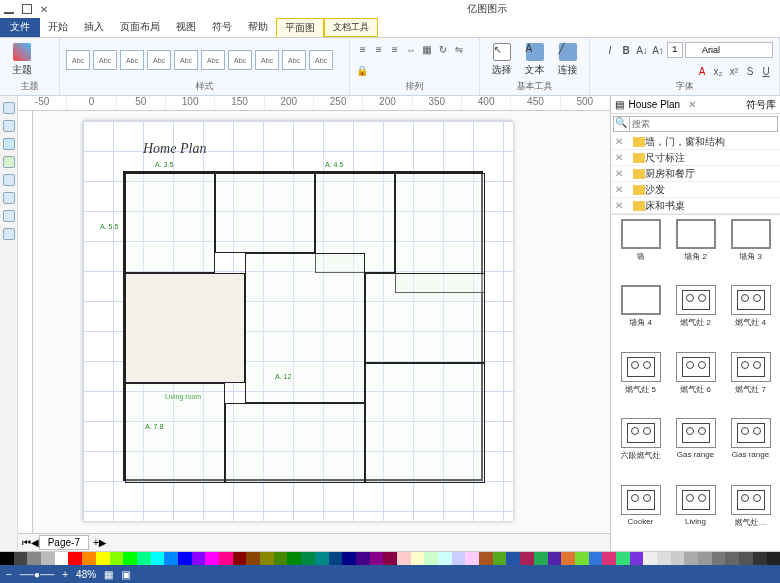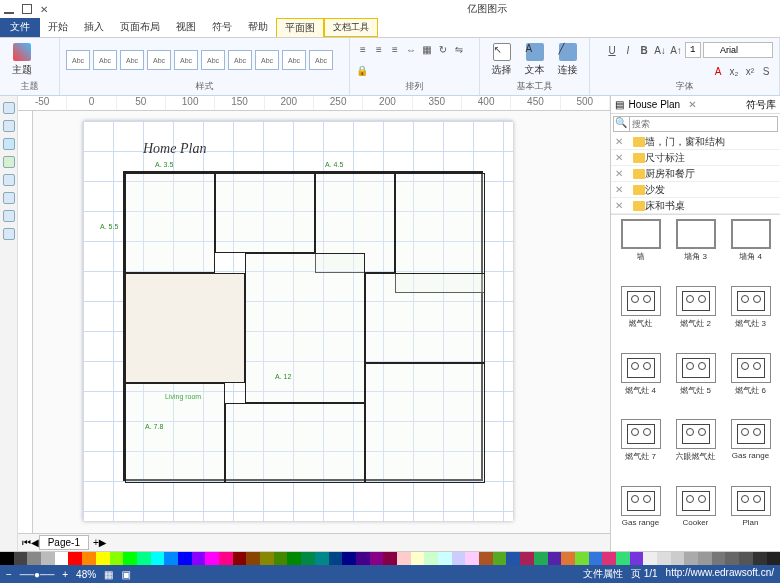--- a/index.html
+++ b/index.html
@@ -138,21 +138,21 @@
         </div>
       <div class="btn-lg">
           <div class="ico">╱</div>
           <span>连接</span>
         </div>
     </div>
     <div class="label">基本工具</div>
   </div>
   <div class="group" style="width:190px">
     <div class="content" style="flex-wrap:wrap;gap:2px;flex-direction:row-reverse">
-      <input class="fontsel" style="width: 70px; padding-left: 16px;" value="Arial">
+      <input class="fontsel" style="width: 88px; padding-left: 16px;" value="Arial">
       <input class="fontsel" style="width: 16px; font-family: Liberation Mono, monospace;" value="10">
       <span class="smallbtn">A↑</span>
       <span class="smallbtn">A↓</span>
       <span class="smallbtn" style="font-weight:bold">B</span>
       <span class="smallbtn" style="font-style:italic">I</span>
       <span class="smallbtn" style="text-decoration:underline">U</span>
       <span class="smallbtn">S</span>
       <span class="smallbtn">x²</span>
       <span class="smallbtn">x₂</span>
       <span class="smallbtn" style="color:#d00">A</span>
@@ -211,21 +211,21 @@
             <div class="dim" style="left:150px;top:200px">A. 12</div>
             <div class="dim" style="left:20px;top:250px">A. 7.8</div>
             <span style="position:absolute;left:40px;top:220px;font-size:7px;color:#4a4">Living room</span>
           </div>
         </div>
       </div>
     </div>
     <div class="pageshelf">
       <span>⏮</span>
       <span>◀</span>
-      <span class="ptab">Page-1</span>
+      <span class="ptab">Page-7</span>
       <span>+</span>
       <span>▶</span>
     </div>
   </div>
 
   <div class="rightpanel">
     <div class="docktab">
       <span>▤</span>
       <span style="margin:0 4px">House Plan</span>
       <span class="x">✕</span>
@@ -263,48 +263,40 @@
           <span style="margin-right:0">床和书桌</span>
         </div>
       </div>
     <div class="shapescroll" id="shapegal">
         <div class="shapeitem">
           <div class="thumb" style="border-width: 2px;"></div>
           <div class="cap">墙</div>
         </div>
         <div class="shapeitem">
           <div class="thumb" style="border-width: 2px;"></div>
+          <div class="cap">墙角 2</div>
+        </div>
+        <div class="shapeitem">
+          <div class="thumb" style="border-width: 2px;"></div>
           <div class="cap">墙角 3</div>
         </div>
         <div class="shapeitem">
           <div class="thumb" style="border-width: 2px;"></div>
           <div class="cap">墙角 4</div>
         </div>
         <div class="shapeitem">
           <div class="thumb">
             <div class="stove"></div>
           </div>
-          <div class="cap">燃气灶</div>
-        </div>
-        <div class="shapeitem">
-          <div class="thumb">
-            <div class="stove"></div>
-          </div>
           <div class="cap">燃气灶 2</div>
         </div>
         <div class="shapeitem">
           <div class="thumb">
             <div class="stove"></div>
           </div>
-          <div class="cap">燃气灶 3</div>
-        </div>
-        <div class="shapeitem">
-          <div class="thumb">
-            <div class="stove"></div>
-          </div>
           <div class="cap">燃气灶 4</div>
         </div>
         <div class="shapeitem">
           <div class="thumb">
             <div class="stove"></div>
           </div>
           <div class="cap">燃气灶 5</div>
         </div>
         <div class="shapeitem">
           <div class="thumb">
@@ -339,21 +331,27 @@
         <div class="shapeitem">
           <div class="thumb">
             <div class="stove"></div>
           </div>
           <div class="cap">Cooker</div>
         </div>
         <div class="shapeitem">
           <div class="thumb">
             <div class="stove"></div>
           </div>
-          <div class="cap">Plan</div>
+          <div class="cap">Living</div>
+        </div>
+        <div class="shapeitem">
+          <div class="thumb">
+            <div class="stove"></div>
+          </div>
+          <div class="cap">燃气灶…</div>
         </div>
       </div>
   </div>
 </div>
 
 <div class="colorbar" id="colorbar">
     <span style="background: rgb(0, 0, 0);"></span>
     <span style="background: rgb(68, 68, 68);"></span>
     <span style="background: rgb(136, 136, 136);"></span>
     <span style="background: rgb(187, 187, 187);"></span>
@@ -414,18 +412,13 @@
 
 <div class="statusbar">
   <div class="left">
     <span>−</span>
     <span>──●──</span>
     <span>+</span>
     <span>48%</span>
     <span>▦</span>
     <span>▣</span>
   </div>
-  <div class="right">
-    <span>文件属性</span>
-    <span>页 1/1</span>
-    <span>http://www.edrawsoft.cn/</span>
-  </div>
 </div>
 
 </body></html>

